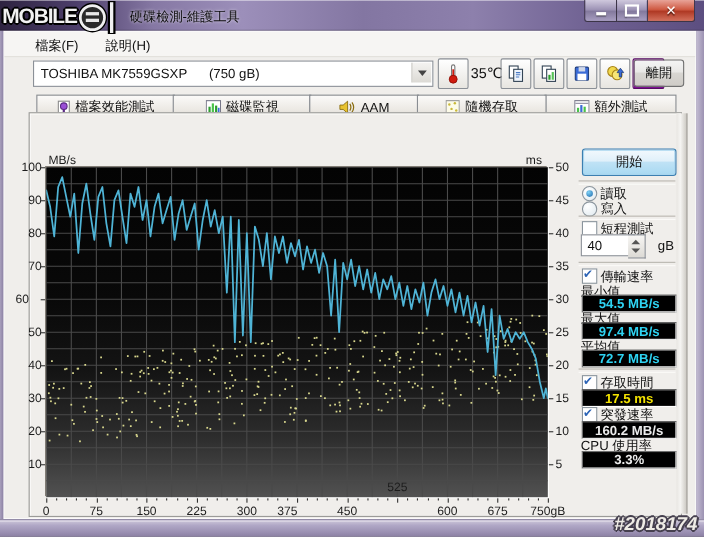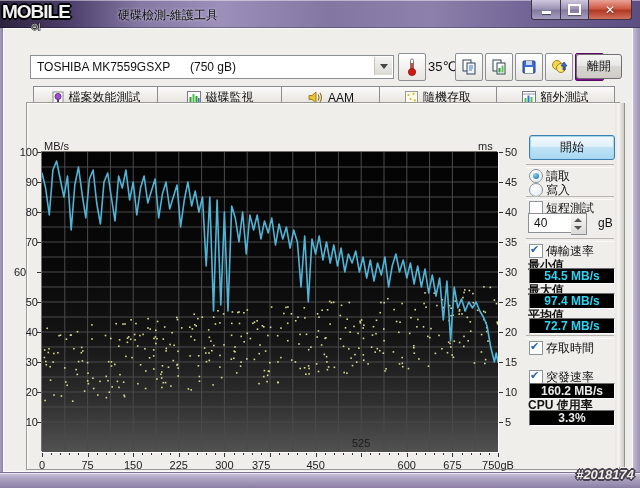--- a/index.html
+++ b/index.html
@@ -14,21 +14,21 @@
   .winbtns{position:absolute;right:8px;top:0;display:flex;}
   .winbtn{height:19px;border:1px solid #3c3548;border-top:none;display:flex;align-items:center;justify-content:center;
     background:linear-gradient(#cfc8dd,#9e94b6 45%,#847a9e 55%,#a79dc0);color:#fff;font-size:10px;}
   .winbtn.min{width:28px;border-radius:0 0 0 3px;}
   .winbtn.max{width:27px;border-left:none;border-right:none;}
   .winbtn.close{width:42px;border-radius:0 0 3px 0;background:linear-gradient(#e8a398,#cf5a43 45%,#b03a25 55%,#d2705c);}
   .glyph-min{width:9px;height:3px;background:#fff;box-shadow:0 1px 1px rgba(0,0,0,.5);margin-top:6px;}
   .glyph-max{width:9px;height:7px;border:2px solid #fff;box-shadow:0 1px 1px rgba(0,0,0,.4);}
   .glyph-x{color:#fff;font-weight:bold;font-size:12px;text-shadow:0 1px 1px rgba(0,0,0,.5);line-height:1;}
   
-  #logo{position:absolute;left:2px;top:1px;height:30px;display:flex;align-items:center;z-index:5;flex-direction:column;}
+  #logo{position:absolute;left:2px;top:1px;height:30px;display:flex;align-items:center;z-index:5;}
   #logo .word{font-weight:bold;font-size:19px;letter-spacing:-1px;color:#f2f2f2;
     text-shadow:-2px 0 0 #000,2px 0 0 #000,0 -2px 0 #000,0 2px 0 #000,-1px -1px 0 #000,1px 1px 0 #000,1px -1px 0 #000,-1px 1px 0 #000;}
   
   #client{position:absolute;left:3px;top:28px;width:630px;height:444px;background:#f0eeeb;
     box-shadow:inset 0 0 0 1px #fbfafa;}
   #menubar{position:absolute;left:1px;top:1px;width:628px;height:22px;background:#f6f5f3;border-bottom:1px solid #e2dfda;}
   .menu-item{position:absolute;top:3px;padding:1px 6px;}
   
   #drive-combo{position:absolute;left:27px;top:27px;width:362px;height:22px;background:#fff;border:1px solid #8b9097;
     display:flex;align-items:center;}
@@ -60,21 +60,21 @@
   #plot svg{position:absolute;left:0;top:0;}
   .axlab{position:absolute;font-size:11px;color:#1c1c1c;}
   .tickmark{position:absolute;background:#333;}
   #unit-left{position:absolute;left:44px;top:140px;font-size:11px;}
   #unit-right{position:absolute;left:478px;top:140px;font-size:11px;}
   
   .rsep{position:absolute;left:526px;width:88px;height:2px;border-top:1px solid #b9b6b0;border-bottom:1px solid #fbfaf8;}
   #start-btn{position:absolute;left:529px;top:135px;width:84px;height:23px;border:1px solid #3c7fb1;border-radius:3px;
     background:linear-gradient(#f2f9fd,#e0f0fa 45%,#bfe2f5 50%,#a8d9f2);display:flex;align-items:center;justify-content:center;
     box-shadow:0 0 0 1px #a8d5ee inset;}
-  .plabel{position:absolute;left:528px;font-size:12px;font-weight:bold;}
+  .plabel{position:absolute;left:528px;font-size:12px;}
   .pvalue{position:absolute;left:529px;width:84px;height:14px;background:#000;border:1px solid;
     border-color:#6e6e6e #fff #fff #6e6e6e;text-align:center;font-weight:bold;font-size:12px;line-height:14px;}
   .radio{position:absolute;left:529px;width:12px;height:12px;border-radius:50%;border:1px solid #8a949c;
     background:radial-gradient(circle at 35% 30%,#fff,#dfe9ef);}
   .radio.sel::after{content:"";position:absolute;left:3px;top:3px;width:6px;height:6px;border-radius:50%;
     background:radial-gradient(circle at 35% 30%,#7fd3f7,#1c66a9);}
   .checkbox{position:absolute;left:529px;width:12px;height:12px;border:1px solid #8a949c;background:#fff;}
   .checkbox.chk::after{content:"✔";position:absolute;left:0px;top:-2px;font-size:11px;color:#2a62b5;font-weight:bold;}
   .clabel{position:absolute;left:546px;font-size:12px;}
   #spin-field{position:absolute;left:528px;top:213px;width:42px;height:18px;background:#fff;border:1px solid #8b9097;
@@ -83,21 +83,21 @@
     background:linear-gradient(#f7f6f4,#dcdad5);}
   #spin-btns .up,#spin-btns .dn{position:absolute;left:3px;width:0;height:0;border-left:4px solid transparent;border-right:4px solid transparent;}
   #spin-btns .up{top:4px;border-bottom:4px solid #555;}
   #spin-btns .dn{bottom:4px;border-top:4px solid #555;}
   #gb-label{position:absolute;left:598px;top:216px;}
   
   #bottom-border{position:absolute;left:0;top:472px;width:640px;height:16px;
     background:linear-gradient(#d4cede,#b0a7c6 35%,#978caf 80%,#8a7fa2);box-shadow:inset 0 1px 0 #7b7292,inset 0 2px 0 #e9e5f0;}
   #right-border{position:absolute;left:633px;top:28px;width:7px;height:444px;background:linear-gradient(90deg,#c3bcd2,#9c92b2);}
   #left-border{position:absolute;left:0;top:28px;width:3px;height:444px;background:linear-gradient(90deg,#a89fbc,#8d82a4);}
-  #watermark{position:absolute;right:6px;top:467px;font-size:13px;font-weight:bold;font-style:italic;color:#efece6;letter-spacing:0px;
+  #watermark{position:absolute;right:6px;top:467px;font-size:17px;font-weight:bold;font-style:italic;color:#efece6;letter-spacing:0px;
     text-shadow:-2px 0 0 #46404f,2px 0 0 #46404f,0 -2px 0 #46404f,0 2px 0 #46404f,-1px -1px 0 #46404f,1px 1px 0 #46404f,1px -1px 0 #46404f,-1px 1px 0 #46404f;z-index:9;}
 </style>
 </head>
 <body>
 
 <div id="stage">
 
   <div id="titlebar">
     <div id="title-text">硬碟檢測-維護工具</div>
     <div class="winbtns">
@@ -119,20 +119,24 @@
       <circle cx="14" cy="15" r="12" fill="#1a1a1a" stroke="#000" stroke-width="3"></circle>
       <circle cx="14" cy="15" r="11" fill="#2a2a2a" stroke="#f0f0f0" stroke-width="2.5"></circle>
       <rect x="8" y="10" width="12" height="3" fill="#e8e8e8"></rect>
       <rect x="8" y="16" width="12" height="3" fill="#e8e8e8"></rect>
       <rect x="29" y="0" width="5" height="30" fill="#f0f0f0" stroke="#000" stroke-width="2"></rect>
     </svg>
   </div>
 
   <div id="client">
 
+    <div id="menubar">
+      <div class="menu-item" style="left:22px">檔案(F)</div>
+      <div class="menu-item" style="left:86px">說明(H)</div>
+    </div>
 
     <div id="drive-combo">
       <span class="txt">TOSHIBA MK7559GSXP      (750 gB)</span>
       <div id="combo-btn">
           <div class="arrow-down"></div>
         </div>
     </div>
     <div class="toolbtn" style="left:395px">
       <svg width="12" height="20" viewBox="0 0 12 20">
         <rect x="4.5" y="2" width="3" height="11" rx="1.5" fill="#fff" stroke="#777" stroke-width="1"></rect>
@@ -823,20 +827,21 @@
   <div class="plabel" style="top:257px">最小值</div>
   <div class="pvalue" style="top:268px;color:#2ed3f2">54.5 MB/s</div>
   <div class="plabel" style="top:282px">最大值</div>
   <div class="pvalue" style="top:293px;color:#2ed3f2">97.4 MB/s</div>
   <div class="plabel" style="top:307px">平均值</div>
   <div class="pvalue" style="top:318px;color:#2ed3f2">72.7 MB/s</div>
   <div class="rsep" style="top:335px"></div>
 
   <div class="checkbox chk" style="top:341px"></div>
   <div class="clabel" style="top:340px">存取時間</div>
+  <div class="pvalue" style="top:354px;color:#f2e200">17.5 ms</div>
 
   <div class="checkbox chk" style="top:370px"></div>
   <div class="clabel" style="top:369px">突發速率</div>
   <div class="pvalue" style="top:383px;color:#ececec">160.2 MB/s</div>
 
   <div class="plabel" style="top:397px">CPU 使用率</div>
   <div class="pvalue" style="top:410px;color:#ececec">3.3%</div>
 
   <div id="left-border"></div>
   <div id="right-border"></div>

